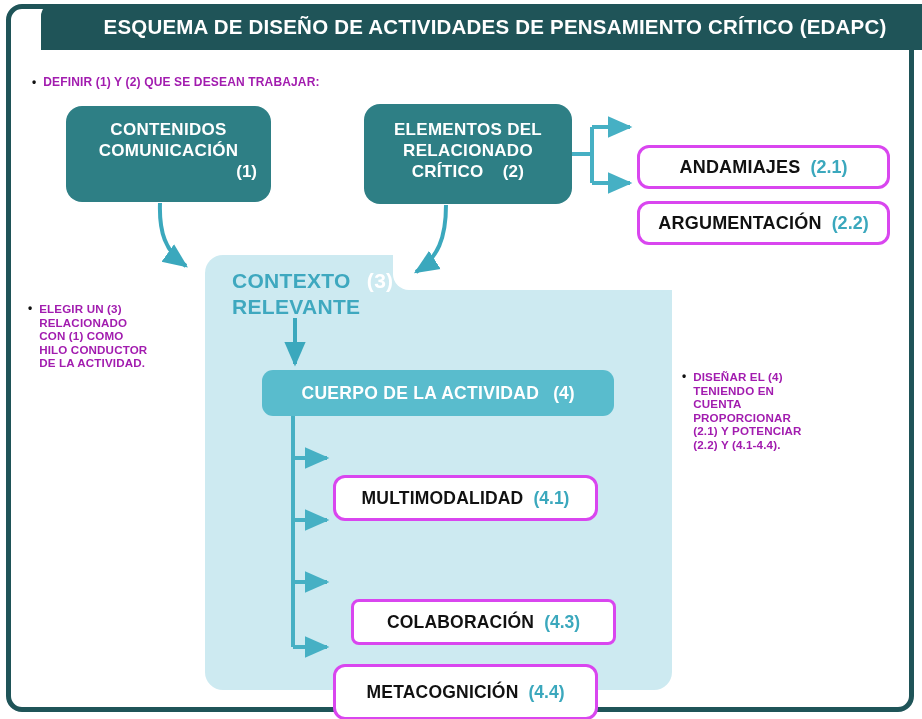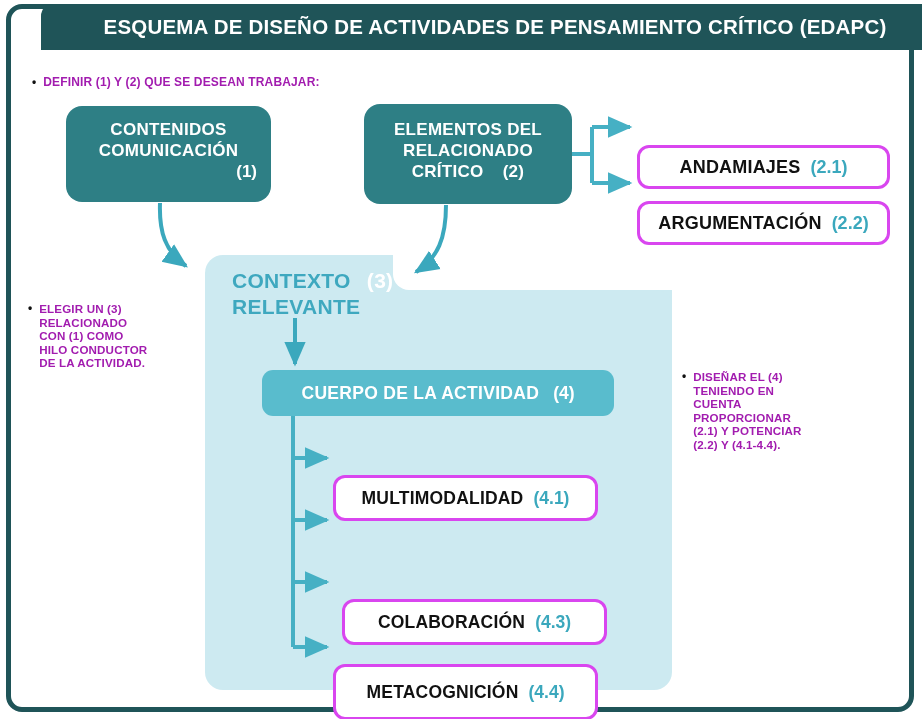--- a/index.html
+++ b/index.html
@@ -115,21 +115,21 @@
     font-size:18px;
     font-weight:bold;
     margin-left:10px;
   }
 
   #box-andamiajes{left:637px;top:105px;width:253px;height:44px;}
   #box-argumentacion{left:637px;top:161px;width:253px;height:44px;}
 
   #sub-1{left:333px;top:435px;width:265px;height:46px;}
   #sub-2{left:333px;top:497px;width:265px;height:46px;}
-  #sub-3{left:342px;top:559px;width:265px;height:46px;}
+  #sub-3{left:351px;top:559px;width:265px;height:46px;border-radius:8px;}
   #sub-4{left:333px;top:624px;width:265px;height:56px;}
   .subbox .lbl{font-size:17.5px;}
   .subbox .num{font-size:17.5px;}
 
   
   #context-panel{
     position:absolute;
     left:205px;top:255px;
     width:467px;height:435px;
     background:#cdeaf1;

